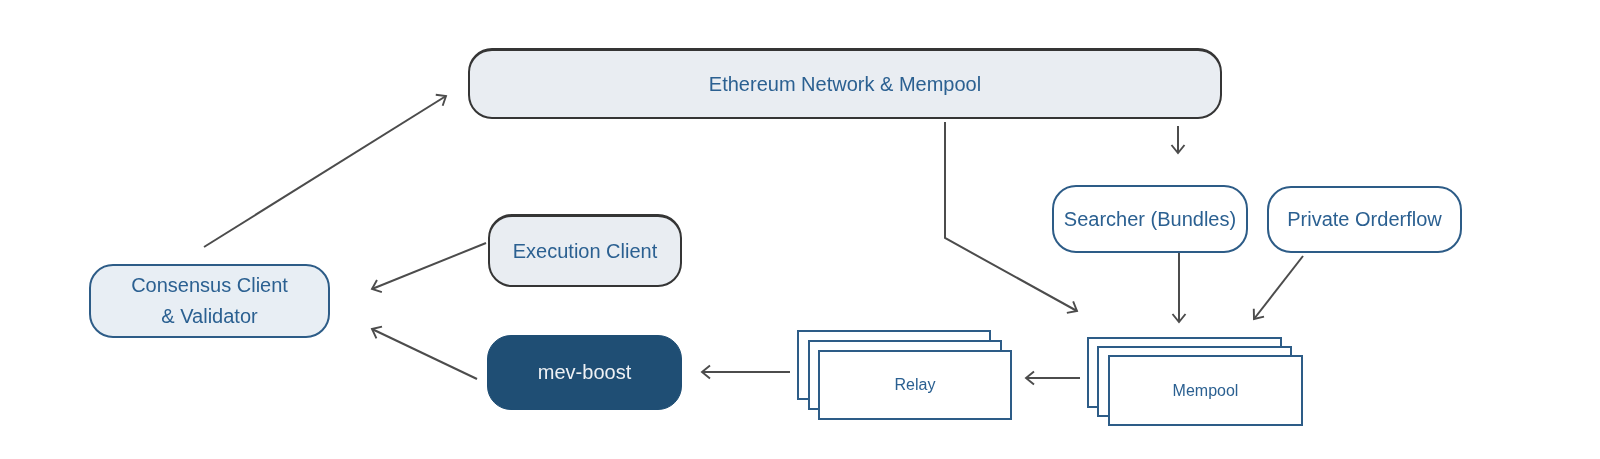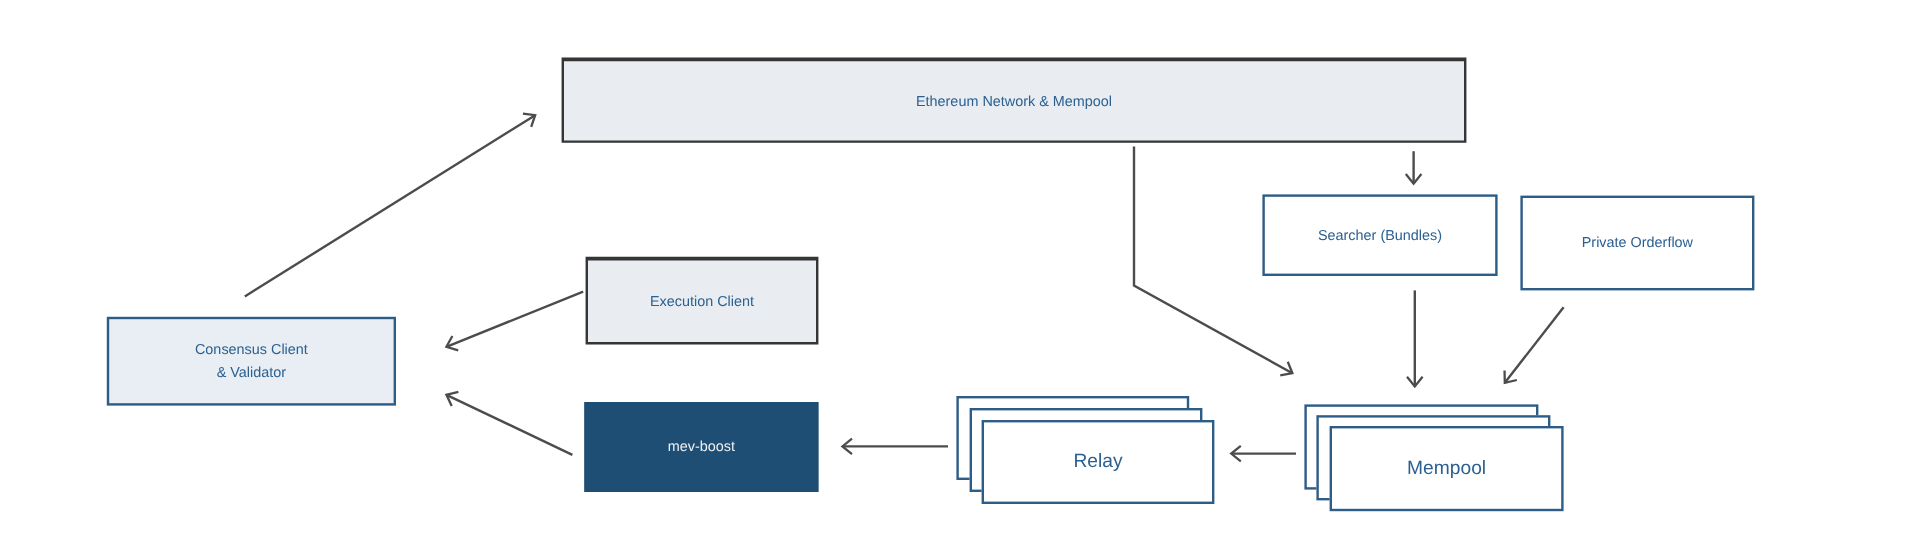--- a/index.html
+++ b/index.html
@@ -17,26 +17,26 @@
   .canvas{
     position:relative;width:1600px;height:459px;overflow:hidden;
     background:var(--background);
     font-family:"Liberation Sans", sans-serif;
   }
   svg.edges{position:absolute;left:0;top:0;z-index:1;}
   .edge{stroke:var(--arrow_color);stroke-width:2;fill:none;}
   .node{
     position:absolute;z-index:2;box-sizing:border-box;
     display:flex;align-items:center;justify-content:center;text-align:center;
-    font-size:12px;color:var(--text_blue);
+    font-size:20px;color:var(--text_blue);border-radius:24px;
   }
   .node .lbl{white-space:pre-line;line-height:1.55;}
   .box-gray{background:var(--light_fill);border:2px solid var(--dark_border);border-top-width:3px;}
   .box-blue{background:var(--light_fill_blue);border:2px solid var(--accent);}
-  .box-outline{background:#ffffff;border:2px solid var(--accent);}
+  .box-outline{background:#ffffff;border:2px solid var(--accent);margin-top:23px;}
   .box-dark{background:var(--dark_fill);color:var(--dark_fill_text);border:1px solid var(--dark_fill);text-align:center;}
   .stack{position:absolute;z-index:2;}
   .stack .sbox{
     position:absolute;box-sizing:border-box;background:#ffffff;
     border:2px solid var(--accent);
     display:flex;align-items:center;justify-content:center;
     font-size:16px;color:var(--text_blue);
   }
 </style>
 </head>
@@ -62,21 +62,21 @@
   </svg>
 
   <div class="node box-gray" style="left:468px;top:48px;width:754px;height:71px">
     <span class="lbl">Ethereum Network &amp; Mempool</span>
   </div>
 
   <div class="node box-outline" style="left:1052px;top:162px;width:196px;height:68px">
     <span class="lbl">Searcher (Bundles)</span>
   </div>
 
-  <div class="node box-outline" style="left:1267px;top:163px;width:195px;height:79px">
+  <div class="node box-outline" style="left:1267px;top:163px;width:195px;height:67px">
     <span class="lbl">Private Orderflow</span>
   </div>
 
   <div class="node box-blue" style="left:89px;top:264px;width:241px;height:74px">
     <span class="lbl">Consensus Client
 &amp; Validator</span>
   </div>
 
   <div class="node box-gray" style="left:488px;top:214px;width:194px;height:73px">
     <span class="lbl">Execution Client</span>

